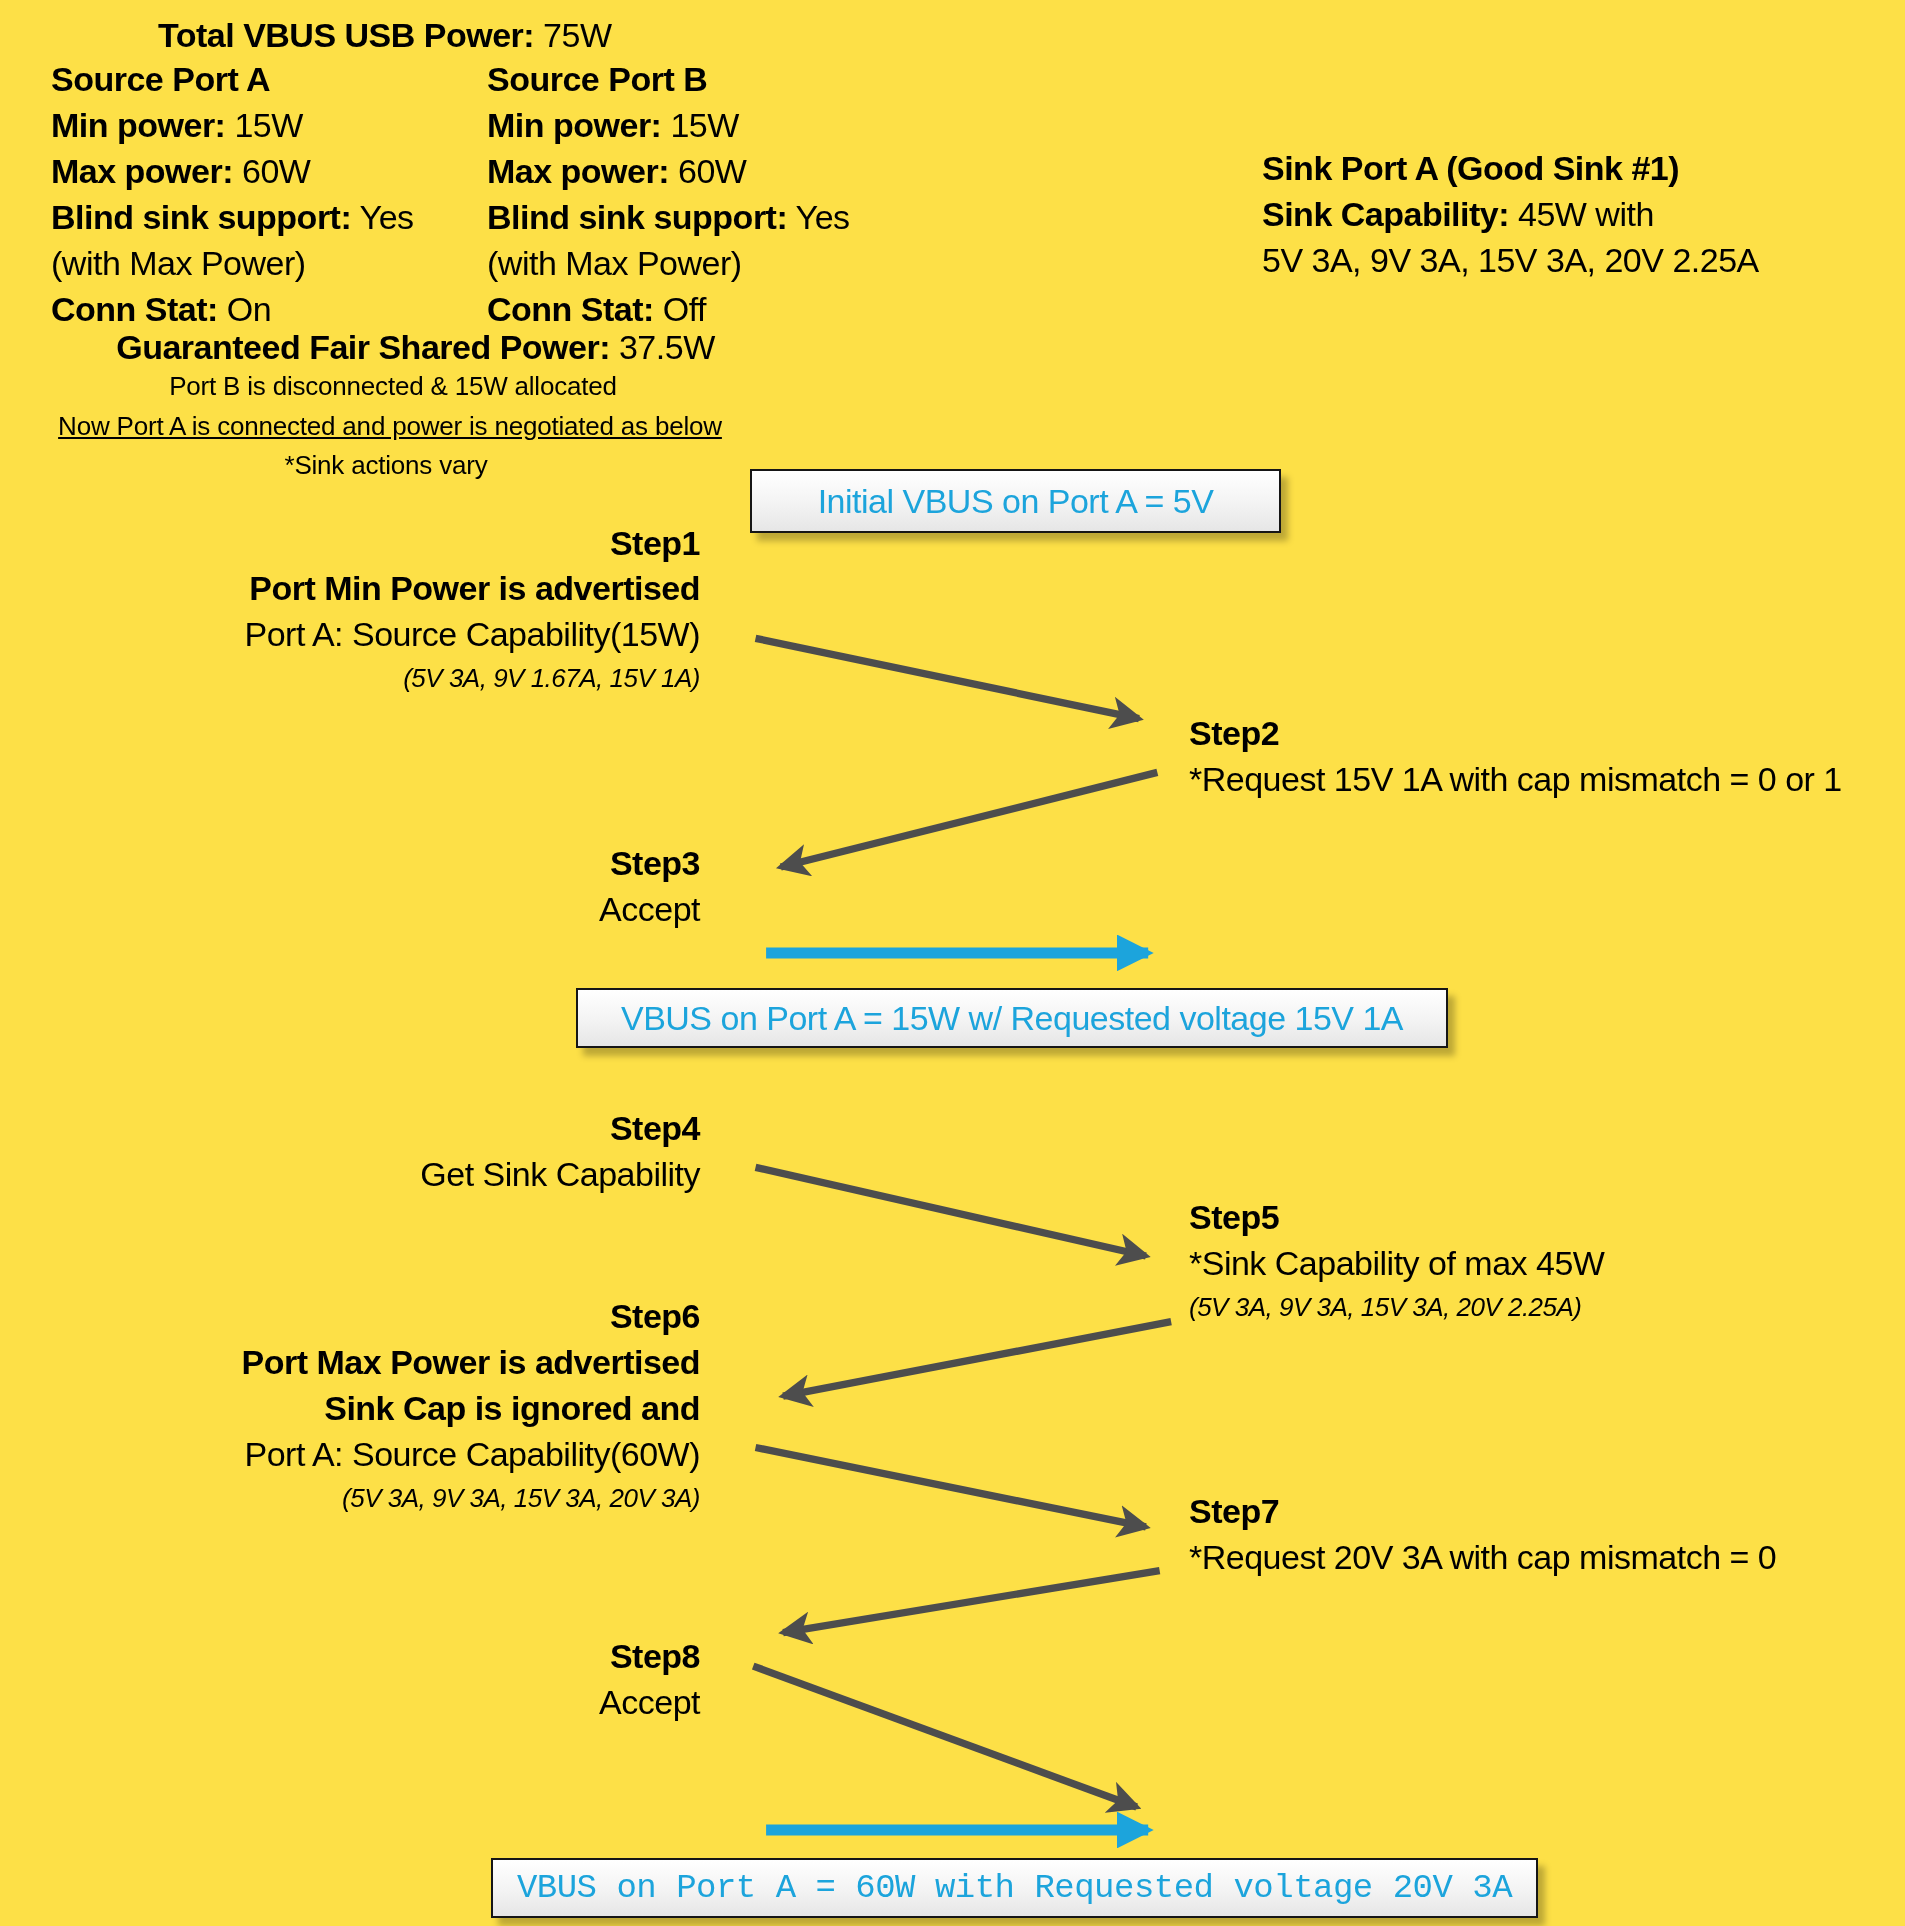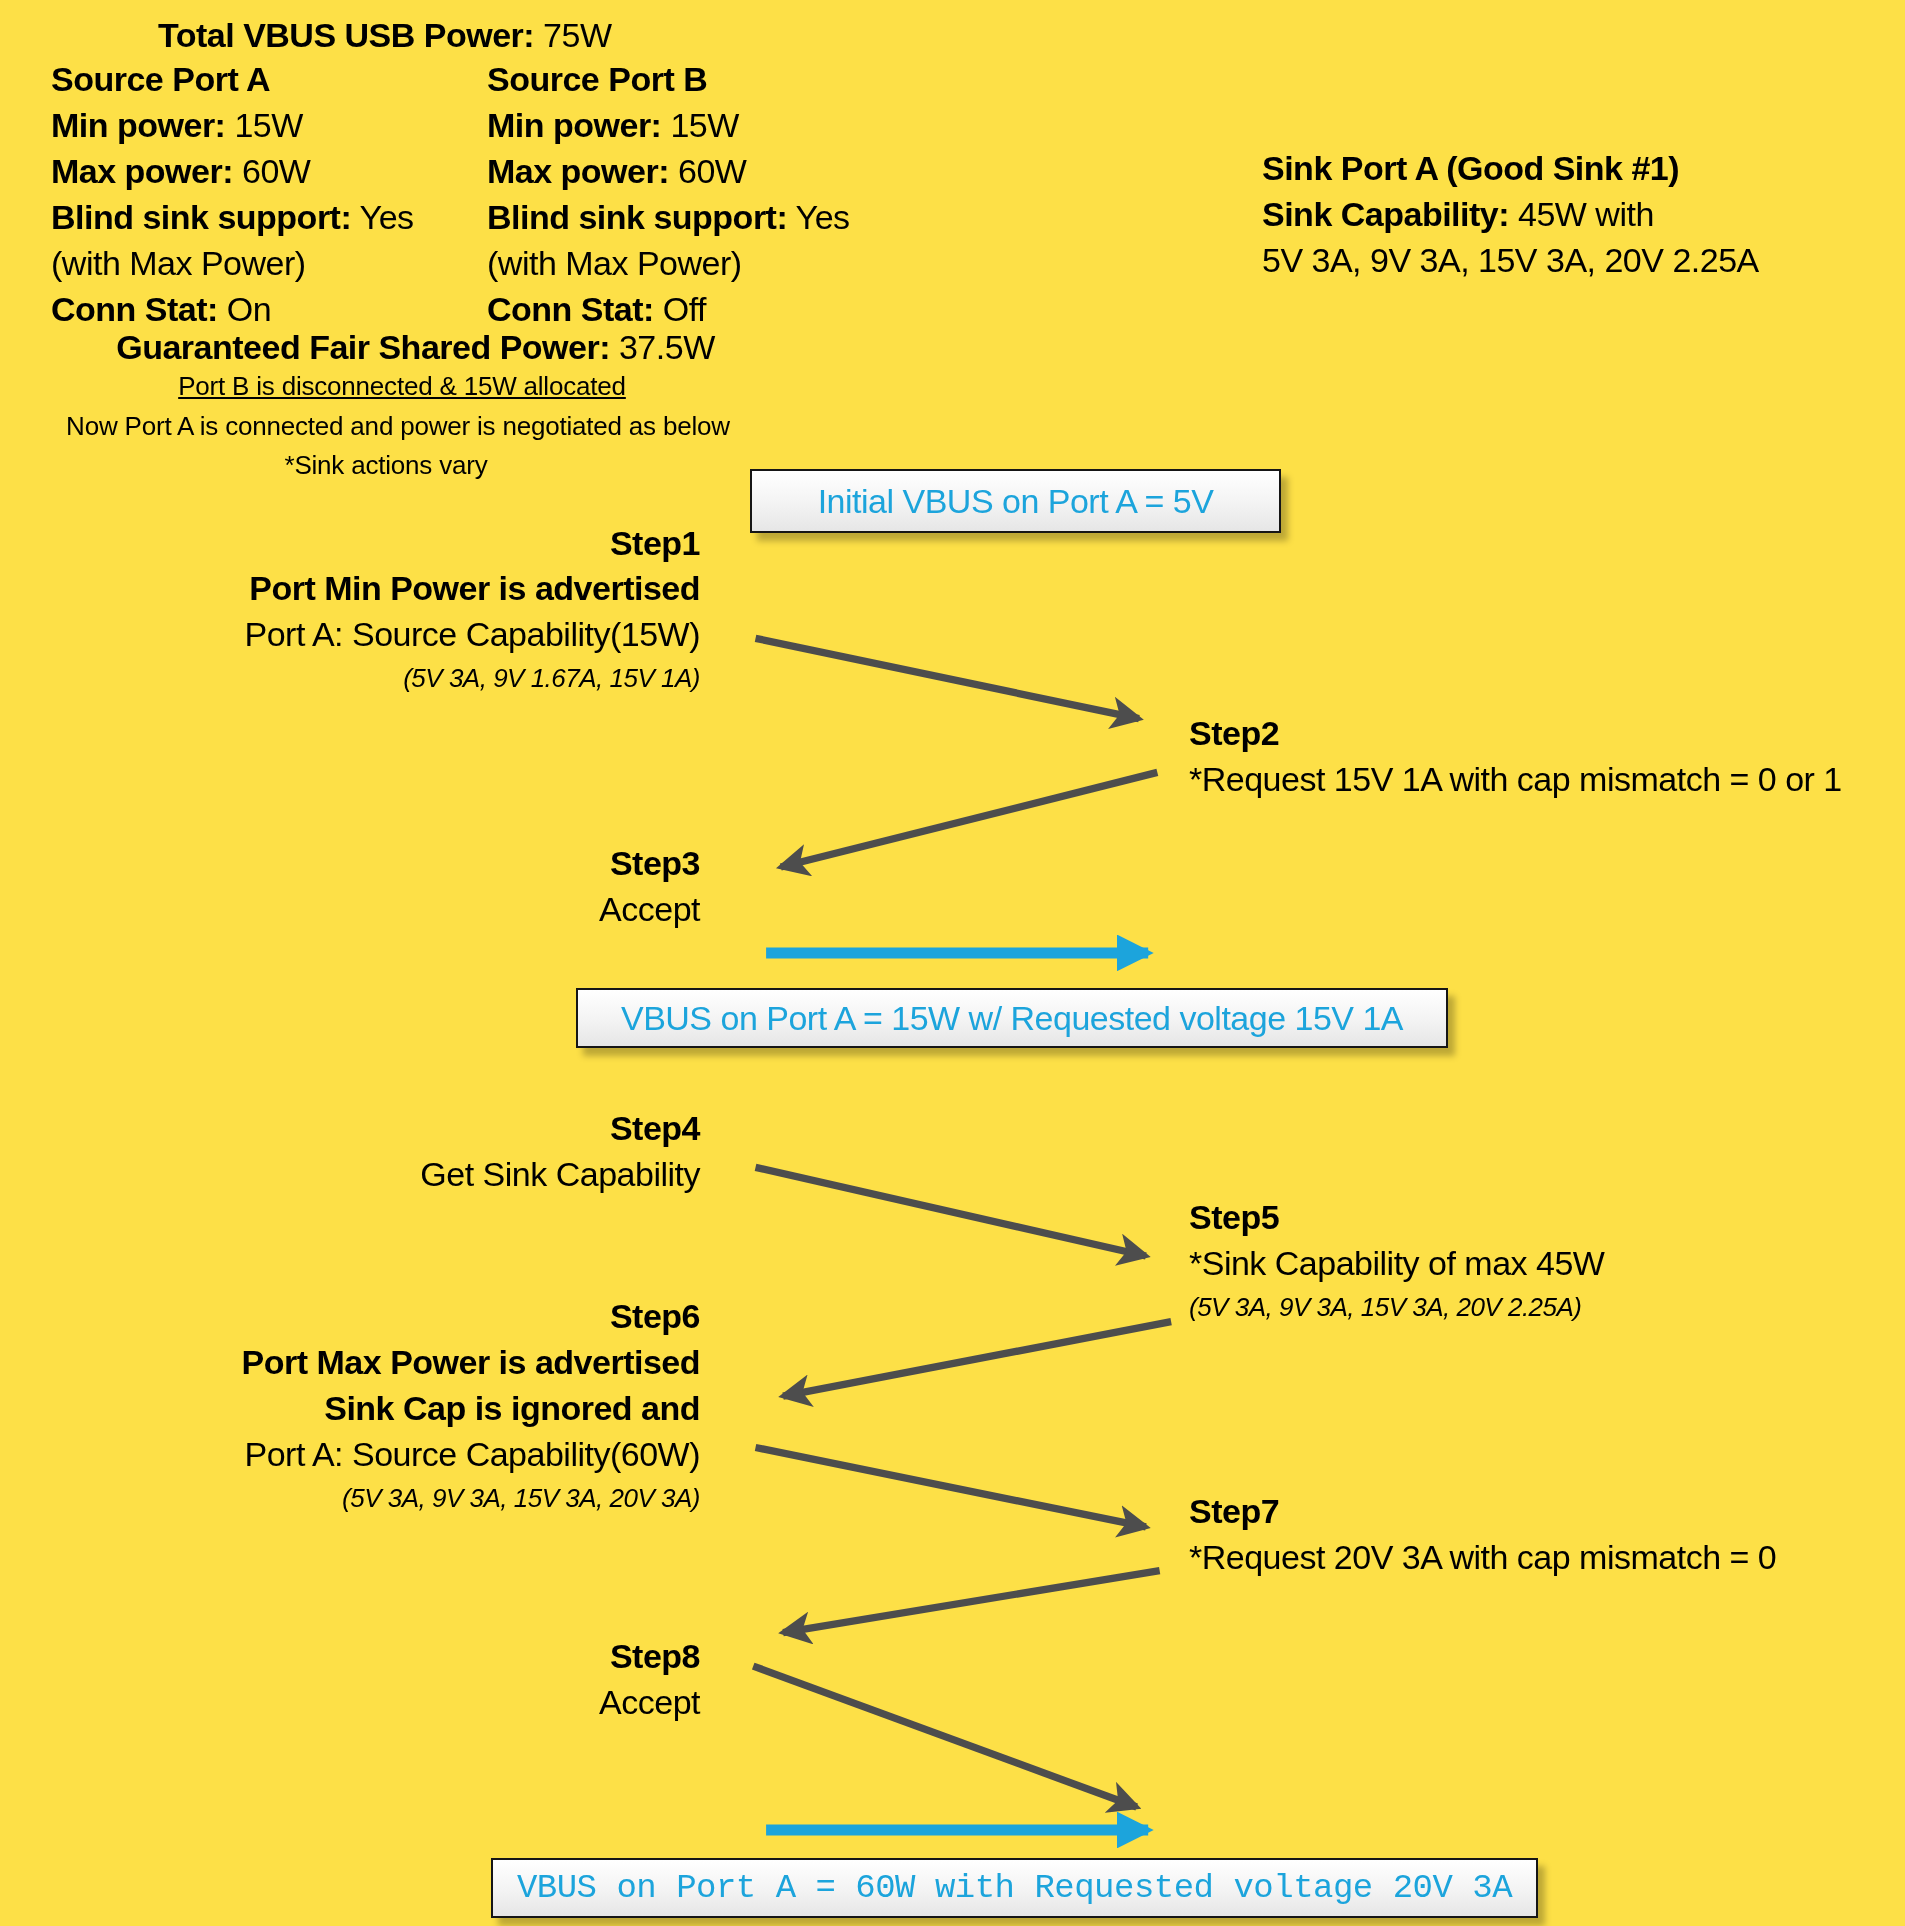--- a/index.html
+++ b/index.html
@@ -49,22 +49,22 @@
     <div class="line"><b>Conn Stat:</b><span> Off</span></div>
   </div>
 
   <div class="abs t75" style="left:1262px;top:145px;">
     <div class="line bold">Sink Port A (Good Sink #1)</div>
     <div class="line"><b>Sink Capability:</b><span> 45W with</span></div>
     <div class="line">5V 3A, 9V 3A, 15V 3A, 20V 2.25A</div>
   </div>
 
   <div class="abs t75 center" style="left:0;top:324px;width:831px;"><b>Guaranteed Fair Shared Power:</b><span> 37.5W</span></div>
-  <div class="abs t57 center" style="left:16px;top:367px;width:772px;text-decoration:underline;">Port B is disconnected &amp; 15W allocated</div>
-  <div class="abs t57 center" style="left:12px;top:407px;width:772px;">Now Port A is connected and power is negotiated as below</div>
+  <div class="abs t57 center" style="left:7px;top:367px;width:772px;">Port B is disconnected &amp; 15W allocated</div>
+  <div class="abs t57 center" style="left:4px;top:407px;width:772px;text-decoration:underline;">Now Port A is connected and power is negotiated as below</div>
   <div class="abs t57 center" style="left:0;top:446px;width:772px;">*Sink actions vary</div>
 
   <div class="banner" style="left:750px;top:469px;width:527px;height:60px;">
       <span>Initial VBUS on Port A = 5V</span>
     </div>
 
   <div class="abs t75 right" style="right:1206px;top:521px;">
     <div style="height:44px;line-height:44px;" class="bold">Step1</div>
     <div class="line bold">Port Min Power is advertised</div>
     <div class="line">Port A: Source Capability(15W)</div>

